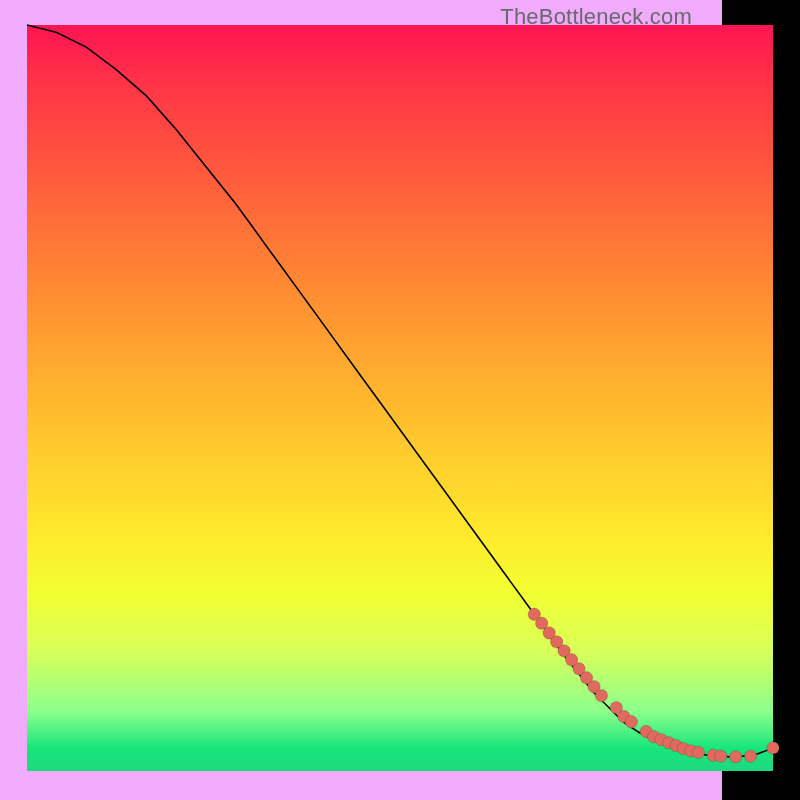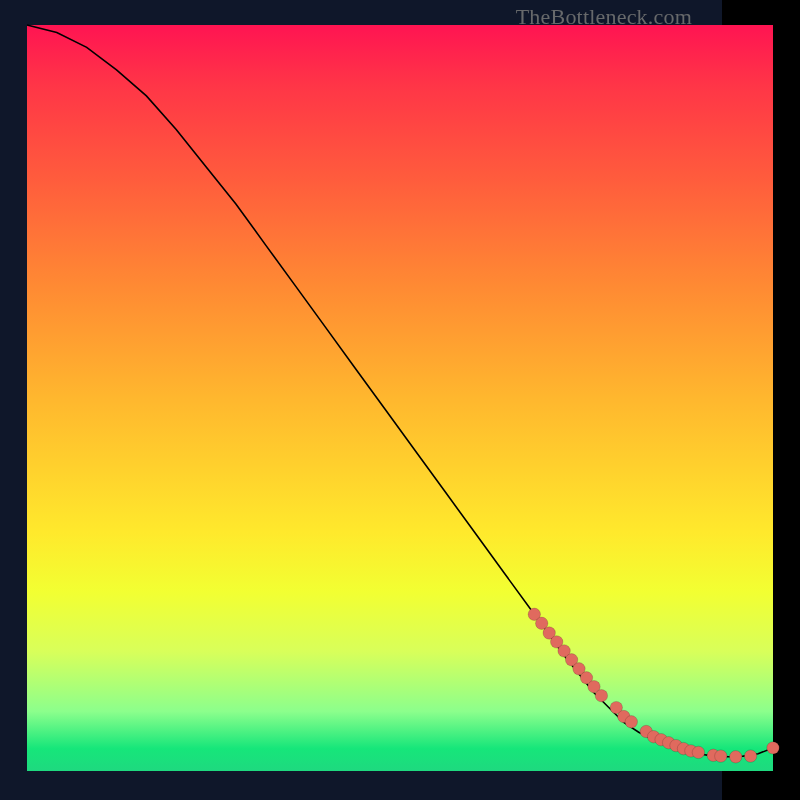--- a/index.html
+++ b/index.html
@@ -8,22 +8,21 @@
     width: 800px;
     height: 800px;
     background: #000;
     font-family: Arial, Helvetica, sans-serif;
     overflow: hidden;
   }
   .frame {
     position: relative;
     width: 722px;
     height: 800px;
-    background: #0f172a;
-    font-family: Liberation Serif, serif;
+    background: #f0abfc;
   }
   .plot {
     position: absolute;
     left: 27px;
     top: 25px;
     width: 746px;
     height: 746px;
     
     background: linear-gradient(to bottom,
       #ff1452 0%,

